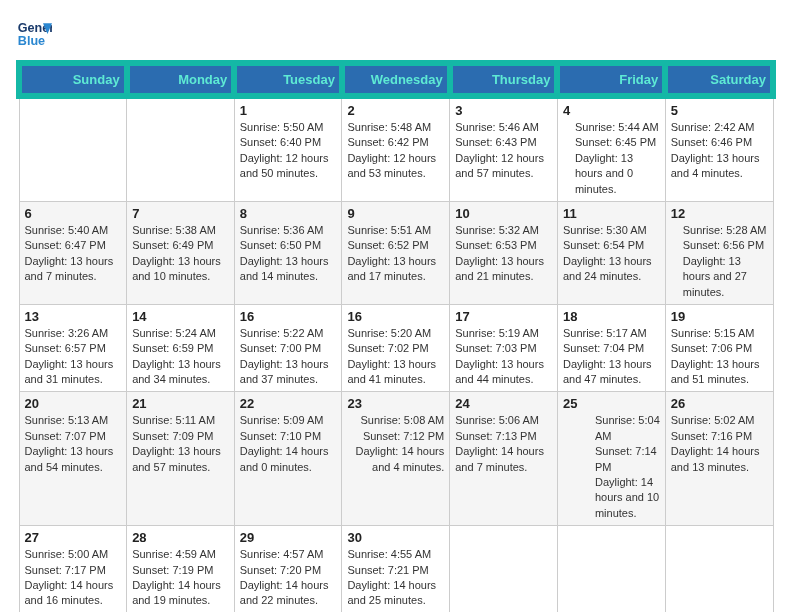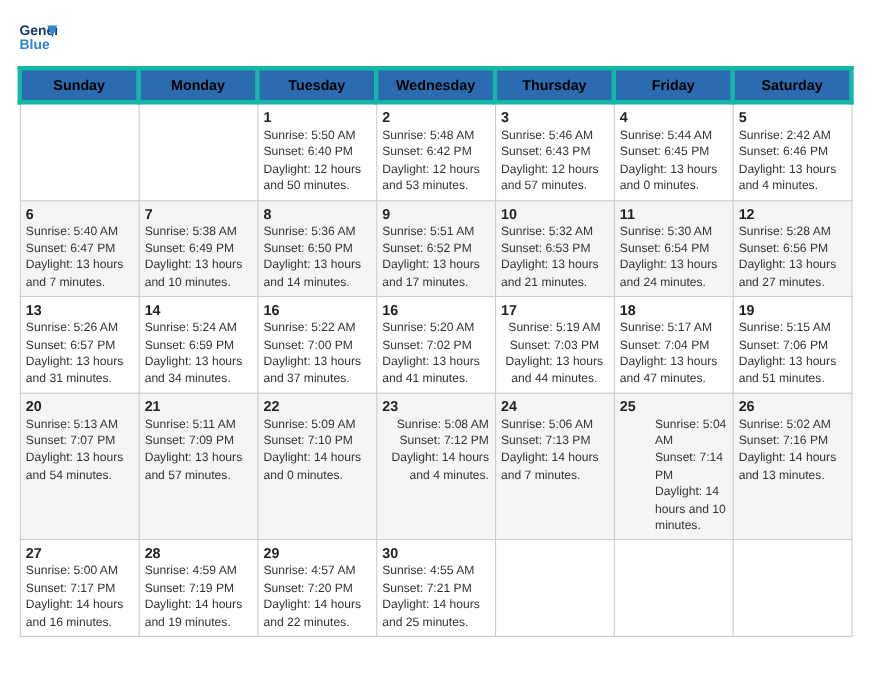--- a/index.html
+++ b/index.html
@@ -37,26 +37,26 @@
       font-size: 15px;
       color: #333;
     }
     .calendar {
       width: 100%;
       border-collapse: collapse;
       border: 1px solid #ccc;
     }
     .calendar th {
       background: #2b6cb0;
-      color: #000000;
+      color: #5eead4;
       font-size: 13px;
       font-weight: bold;
       padding: 6px 4px;
-      text-align: center;
-      border: 4px solid #14b8a6;
+      text-align: right;
+      border: 6px solid #14b8a6;
     }
     .calendar td {
       width: 108px;
       vertical-align: top;
       border: 1px solid #ccc;
       padding: 4px 5px;
       min-height: 80px;
       font-size: 11px;
       color: #333;
       background: #fff;
@@ -126,21 +126,21 @@
 Daylight: 12 hours and 53 minutes.</div>
         </td>
         <td>
           <span class="day-number">3</span>
           <div class="day-info" style="white-space: pre-line;">Sunrise: 5:46 AM
 Sunset: 6:43 PM
 Daylight: 12 hours and 57 minutes.</div>
         </td>
         <td>
           <span class="day-number">4</span>
-          <div class="day-info" style="white-space: pre-line;">Sunrise: 5:44 AM
+          <div class="day-info" style="white-space: pre-line; margin-left: 12px;">Sunrise: 5:44 AM
 Sunset: 6:45 PM
 Daylight: 13 hours and 0 minutes.</div>
         </td>
         <td>
           <span class="day-number">5</span>
           <div class="day-info" style="white-space: pre-line;">Sunrise: 2:42 AM
 Sunset: 6:46 PM
 Daylight: 13 hours and 4 minutes.</div>
         </td>
       </tr>
@@ -176,29 +176,29 @@
 Daylight: 13 hours and 21 minutes.</div>
         </td>
         <td>
           <span class="day-number">11</span>
           <div class="day-info" style="white-space: pre-line;">Sunrise: 5:30 AM
 Sunset: 6:54 PM
 Daylight: 13 hours and 24 minutes.</div>
         </td>
         <td>
           <span class="day-number">12</span>
-          <div class="day-info" style="white-space: pre-line;">Sunrise: 5:28 AM
+          <div class="day-info" style="white-space: pre-line; margin-left: 12px;">Sunrise: 5:28 AM
 Sunset: 6:56 PM
 Daylight: 13 hours and 27 minutes.</div>
         </td>
       </tr>
       <tr>
         <td>
           <span class="day-number">13</span>
-          <div class="day-info" style="white-space: pre-line;">Sunrise: 5:26 AM
+          <div class="day-info" style="white-space: pre-line;">Sunrise: 3:26 AM
 Sunset: 6:57 PM
 Daylight: 13 hours and 31 minutes.</div>
         </td>
         <td>
           <span class="day-number">14</span>
           <div class="day-info" style="white-space: pre-line;">Sunrise: 5:24 AM
 Sunset: 6:59 PM
 Daylight: 13 hours and 34 minutes.</div>
         </td>
         <td>
@@ -208,21 +208,21 @@
 Daylight: 13 hours and 37 minutes.</div>
         </td>
         <td>
           <span class="day-number">16</span>
           <div class="day-info" style="white-space: pre-line;">Sunrise: 5:20 AM
 Sunset: 7:02 PM
 Daylight: 13 hours and 41 minutes.</div>
         </td>
         <td>
           <span class="day-number">17</span>
-          <div class="day-info" style="white-space: pre-line; text-align: center;">Sunrise: 5:19 AM
+          <div class="day-info" style="white-space: pre-line;">Sunrise: 5:19 AM
 Sunset: 7:03 PM
 Daylight: 13 hours and 44 minutes.</div>
         </td>
         <td>
           <span class="day-number">18</span>
           <div class="day-info" style="white-space: pre-line;">Sunrise: 5:17 AM
 Sunset: 7:04 PM
 Daylight: 13 hours and 47 minutes.</div>
         </td>
         <td>

